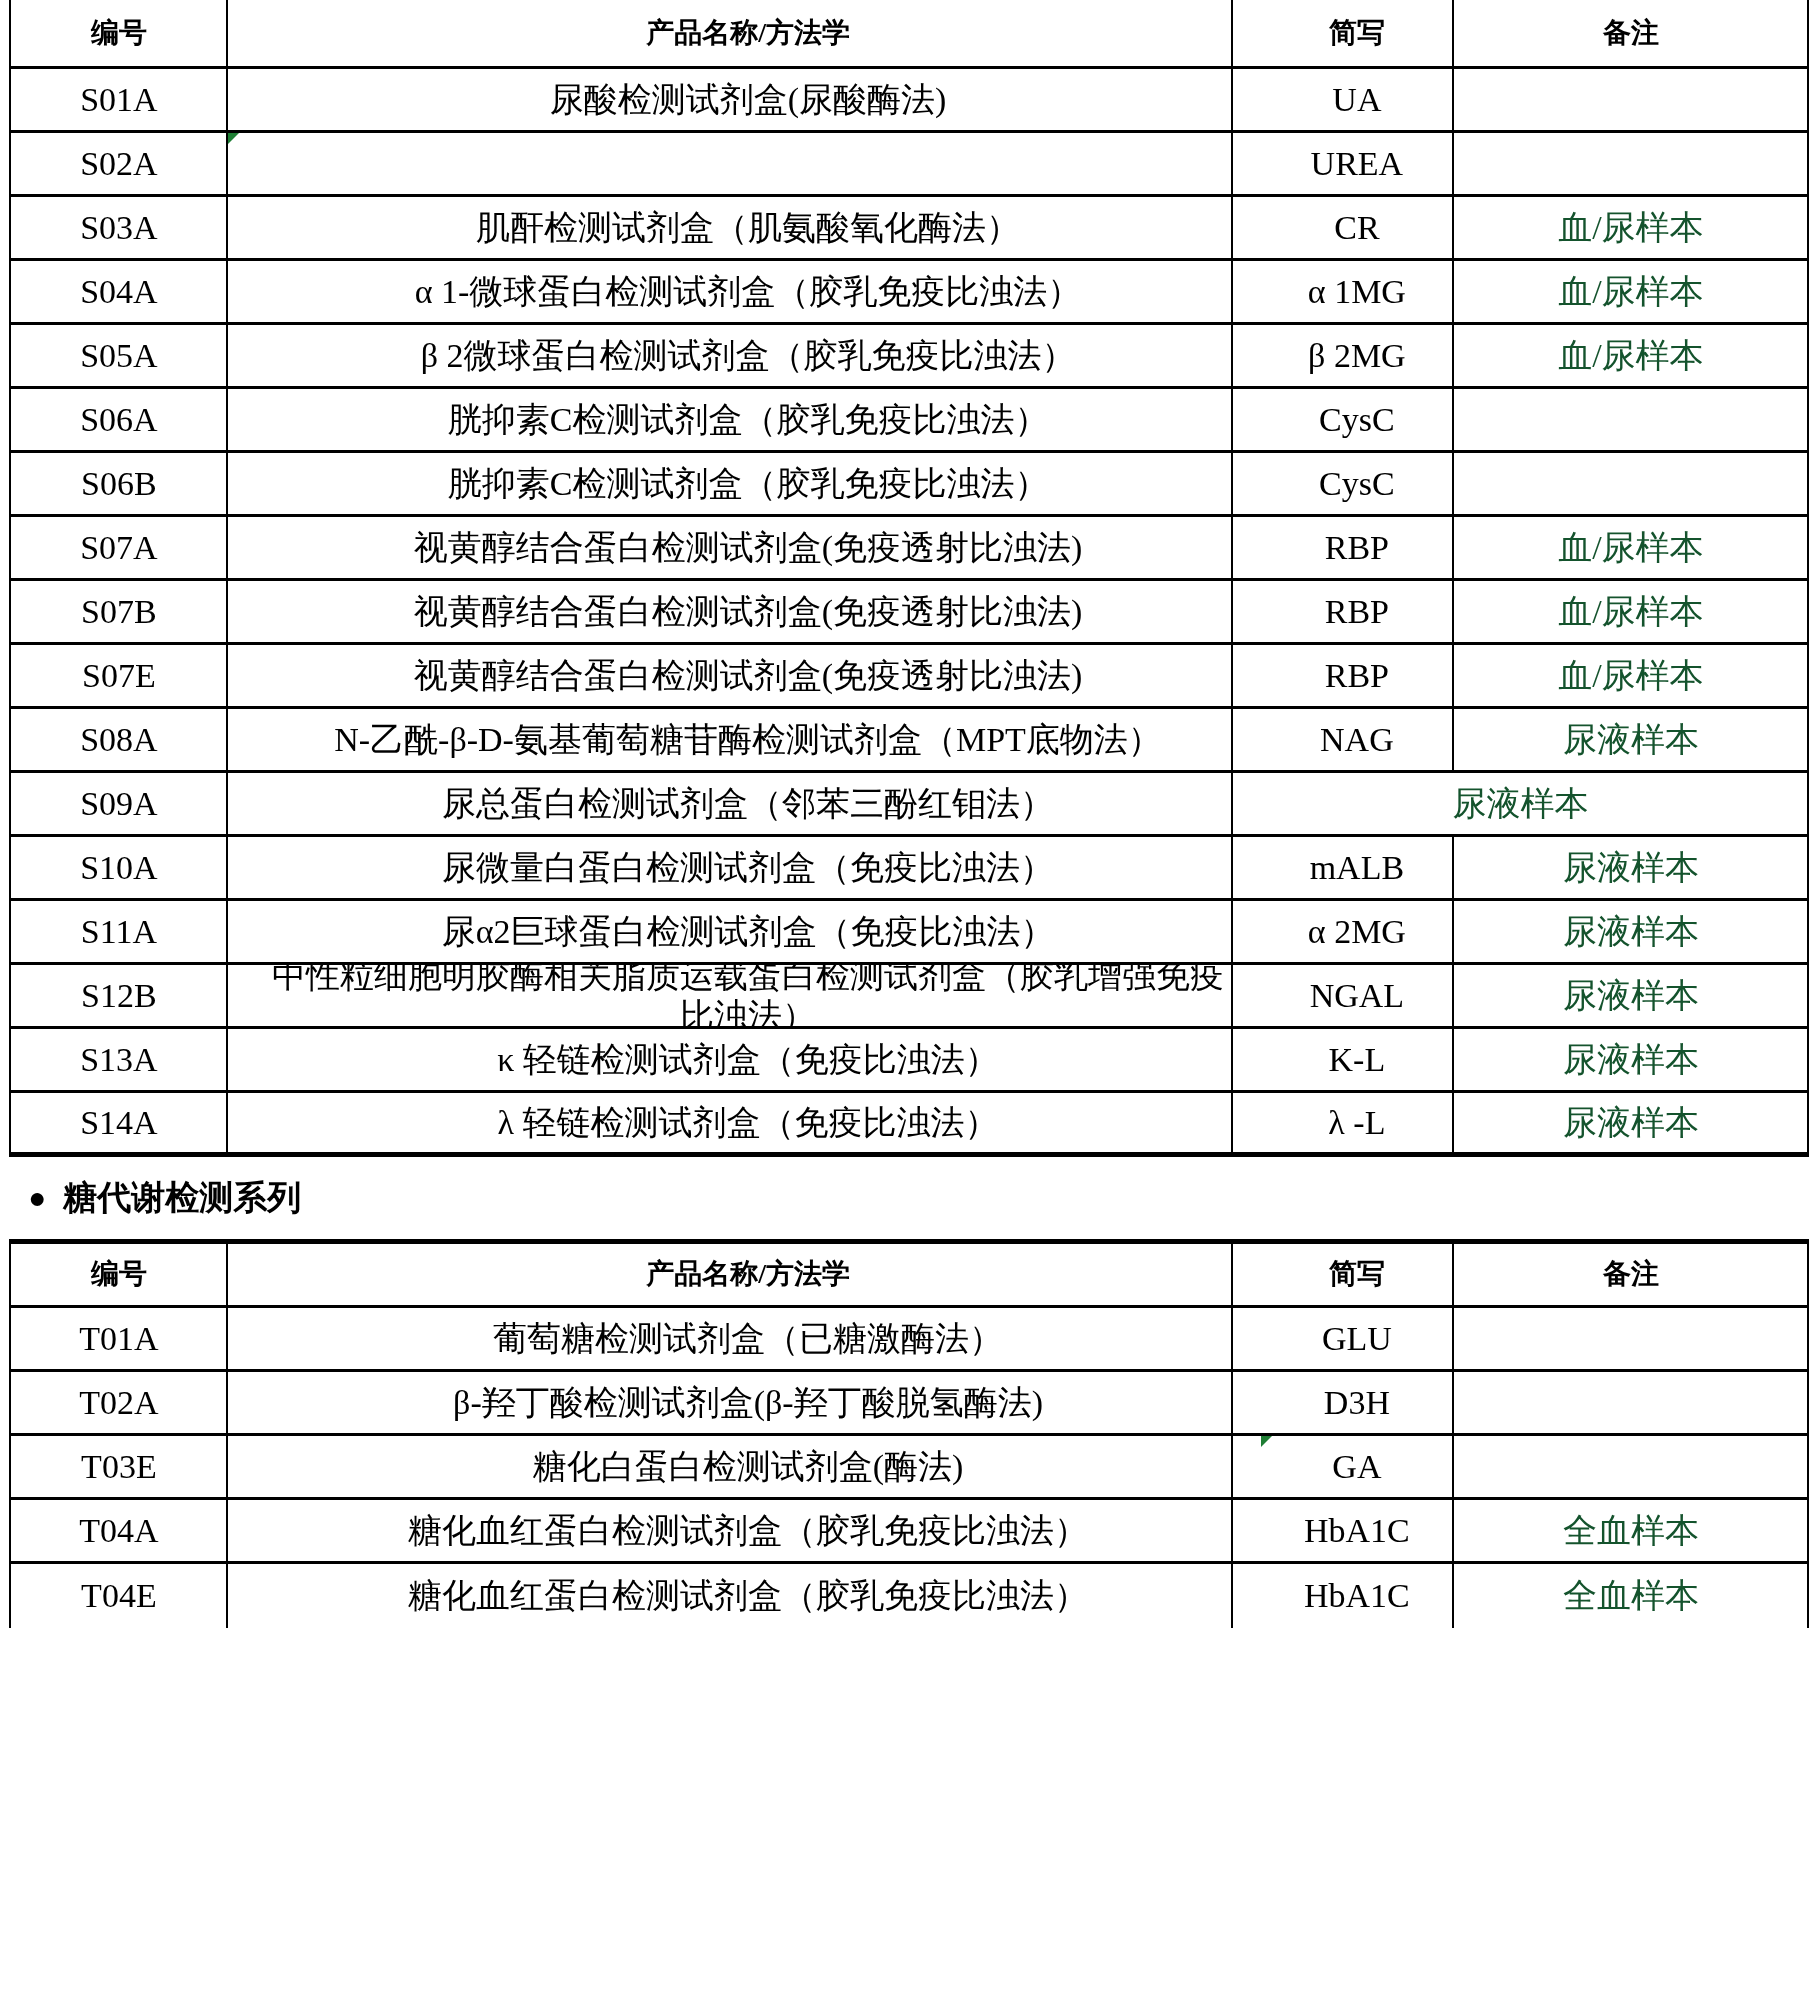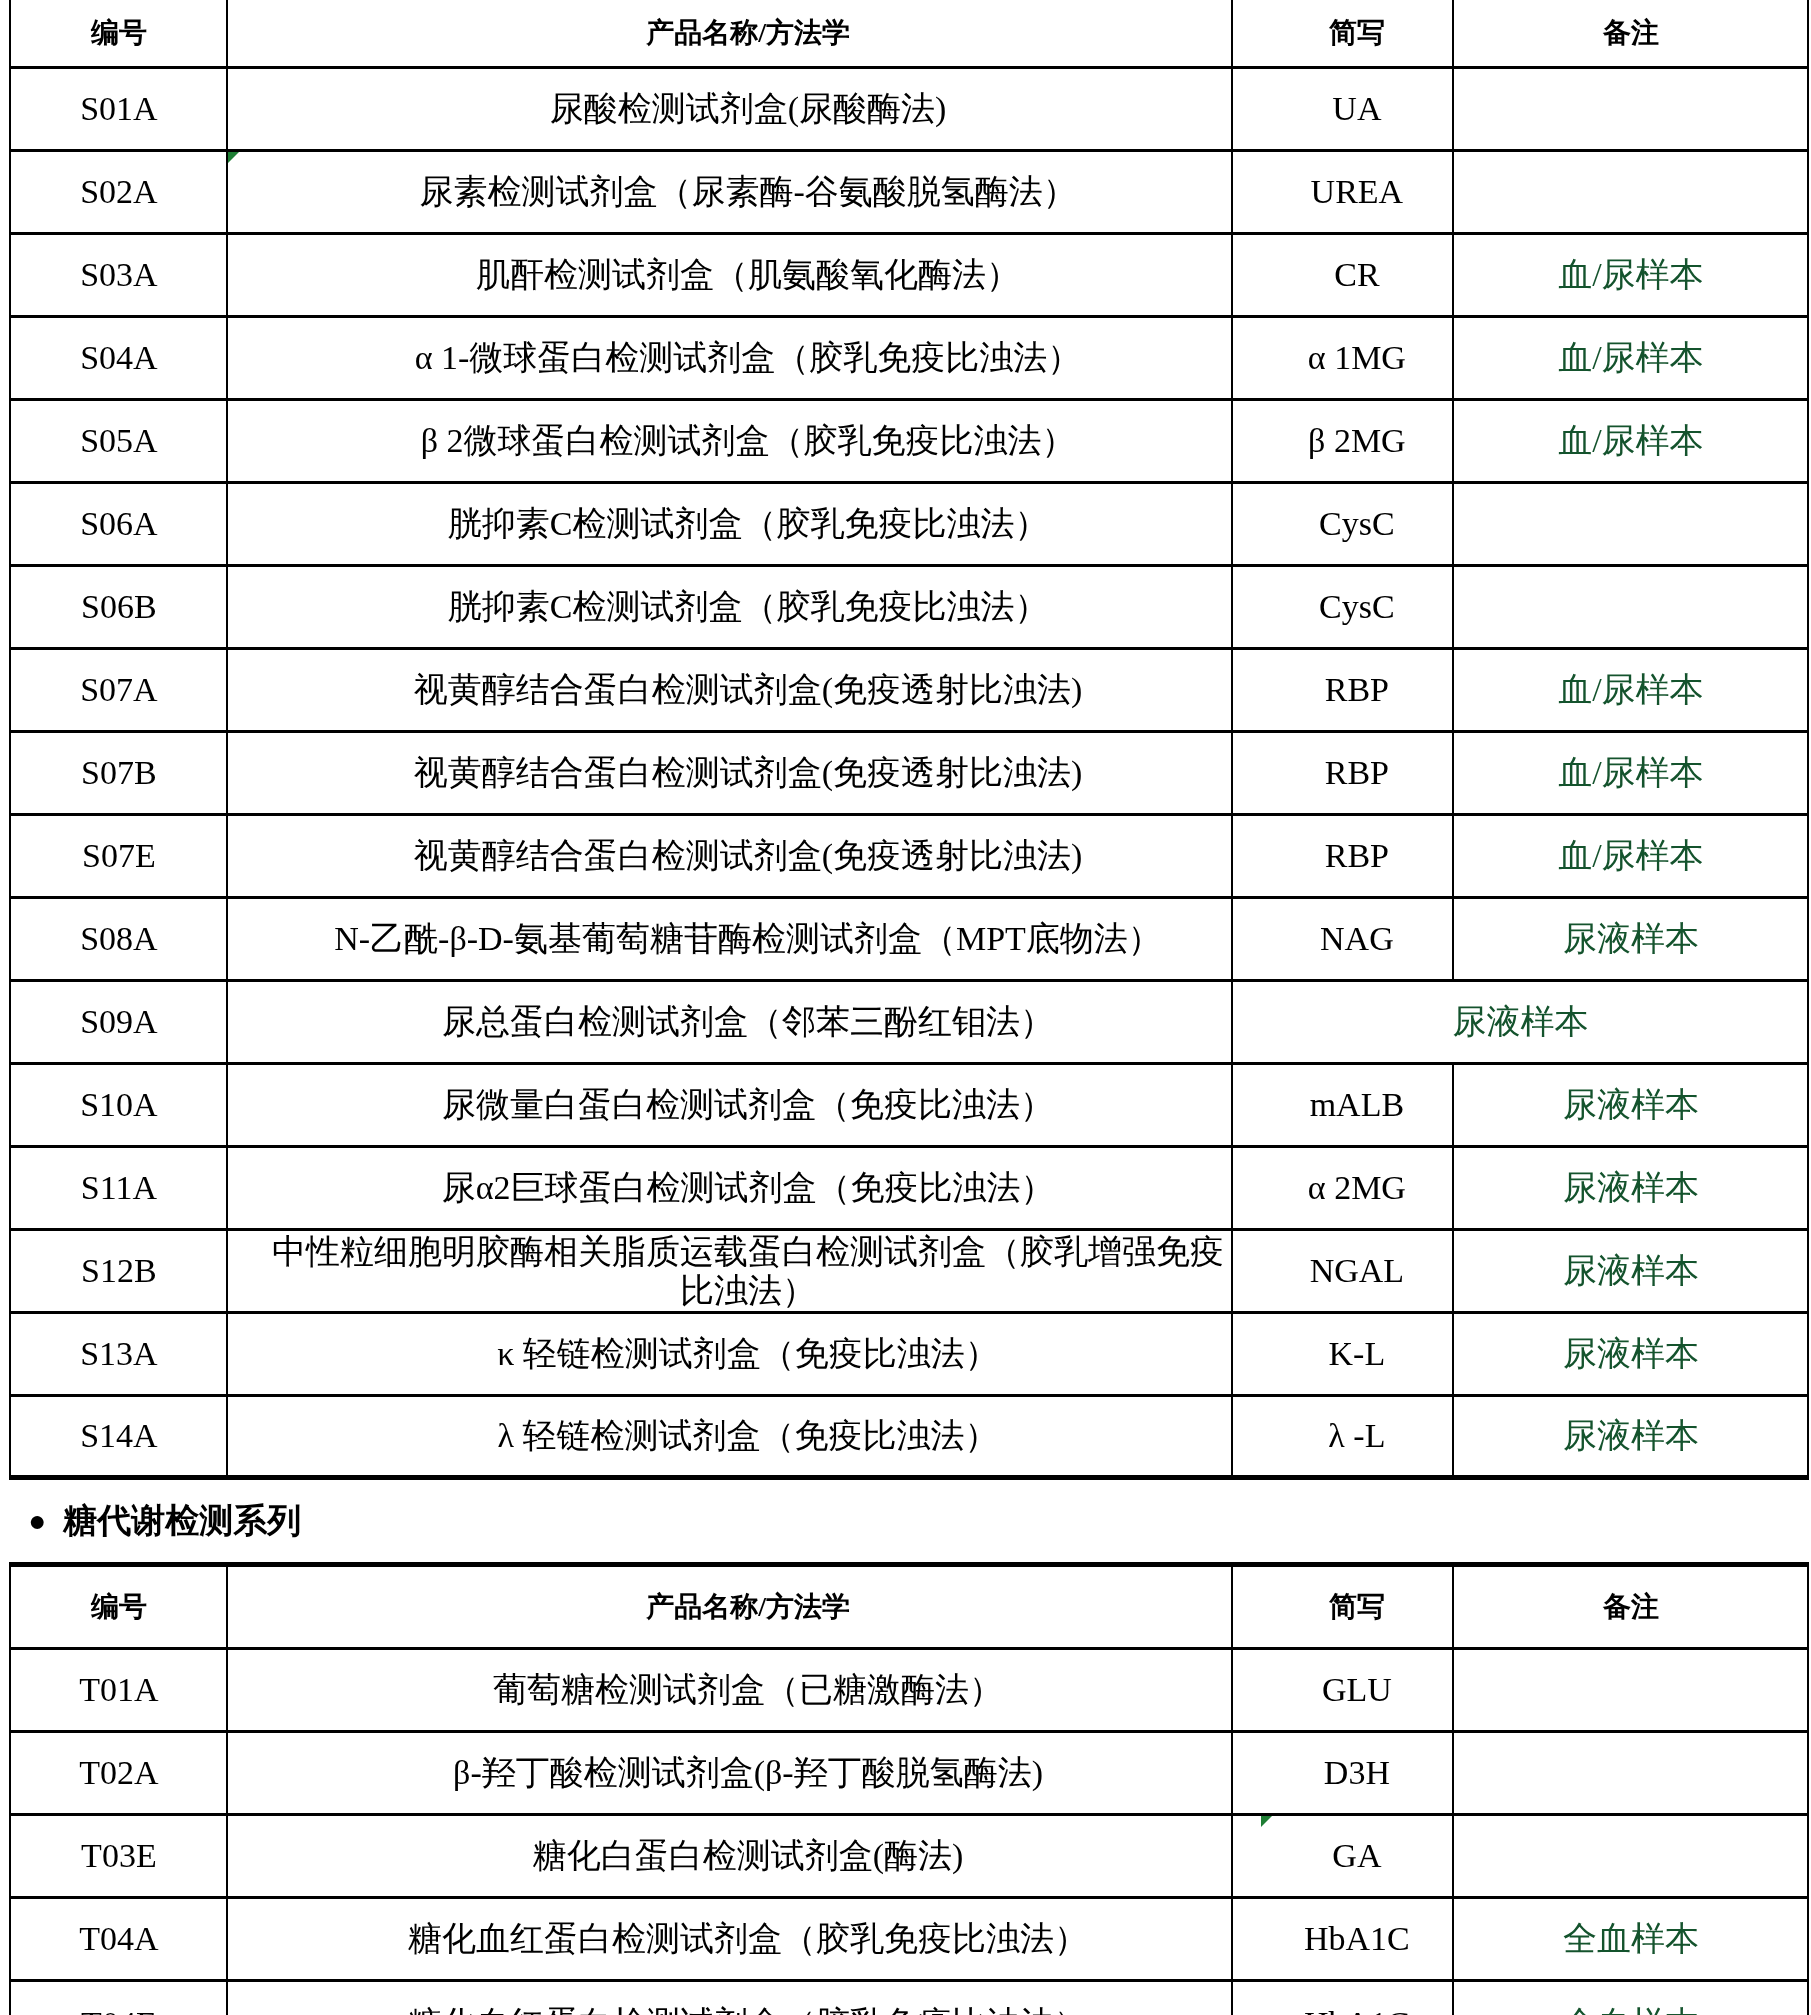--- a/index.html
+++ b/index.html
@@ -5,21 +5,21 @@
   html,body{margin:0;padding:0;}
   body{
     width:1812px;height:2015px;overflow:hidden;background:#ffffff;
     font-family:"Liberation Serif","DejaVu Serif",serif;color:#000;
   }
   .page{position:relative;width:1812px;height:2015px;overflow:hidden;background:#fff;}
   .tbl{
     margin-left:9.4px;width:1800px;box-sizing:border-box;
     border-left:2.3px solid #000;border-right:2.3px solid #000;
   }
-  .row{display:flex;box-sizing:border-box;border-bottom:3.9px solid #000;height:83px;}
+  .row{display:flex;box-sizing:border-box;border-bottom:3.9px solid #000;height:64px;}
   .row.hdr{font-weight:bold;font-size:36px;}
   #table1 .row.hdr{height:69px;}
   #table1 .row:last-child{border-bottom-width:5.5px;}
   #table2{border-top:5.5px solid #000;}
   #table2 .row:last-child{border-bottom:none;}
   .cell{
     box-sizing:border-box;border-right:2.3px solid #000;position:relative;
     display:flex;align-items:center;justify-content:center;
     text-align:center;font-size:34px;line-height:1.16;padding:0 4.7px;
     overflow:hidden;
@@ -65,21 +65,20 @@
         </div>
         <div class="cell c3 remark">
           <span></span>
         </div>
       </div>
       <div class="row">
         <div class="cell c0">
           <span>S02A</span>
         </div>
         <div class="cell c1">
-          <span>尿素检测试剂盒（尿素酶-谷氨酸脱氢酶法）</span>
           <span class="corner-marker"></span>
         </div>
         <div class="cell c2">
           <span>UREA</span>
         </div>
         <div class="cell c3 remark">
           <span></span>
         </div>
       </div>
       <div class="row">

